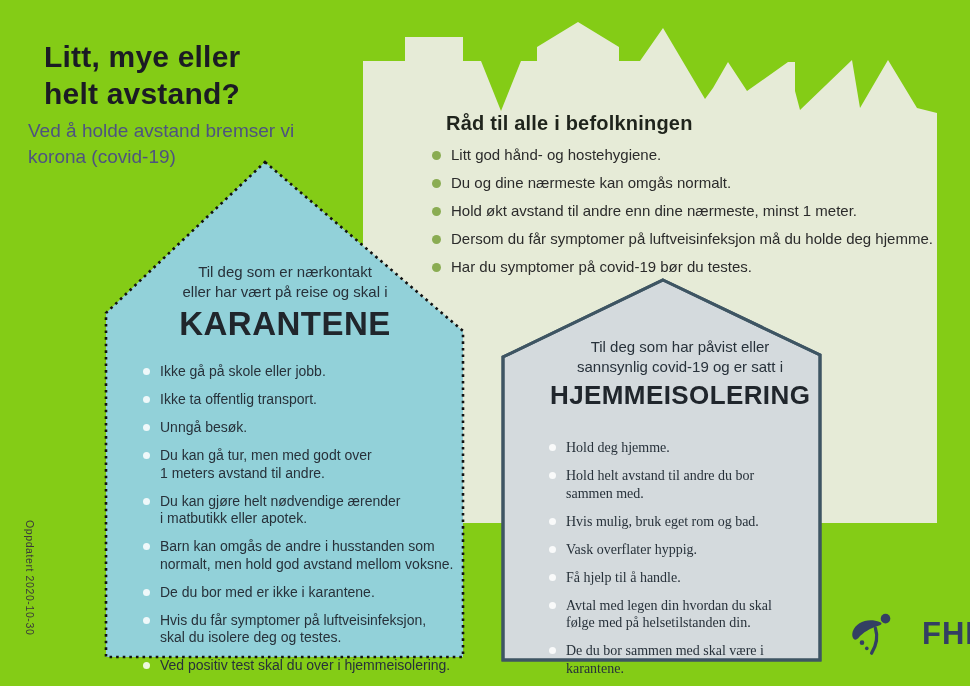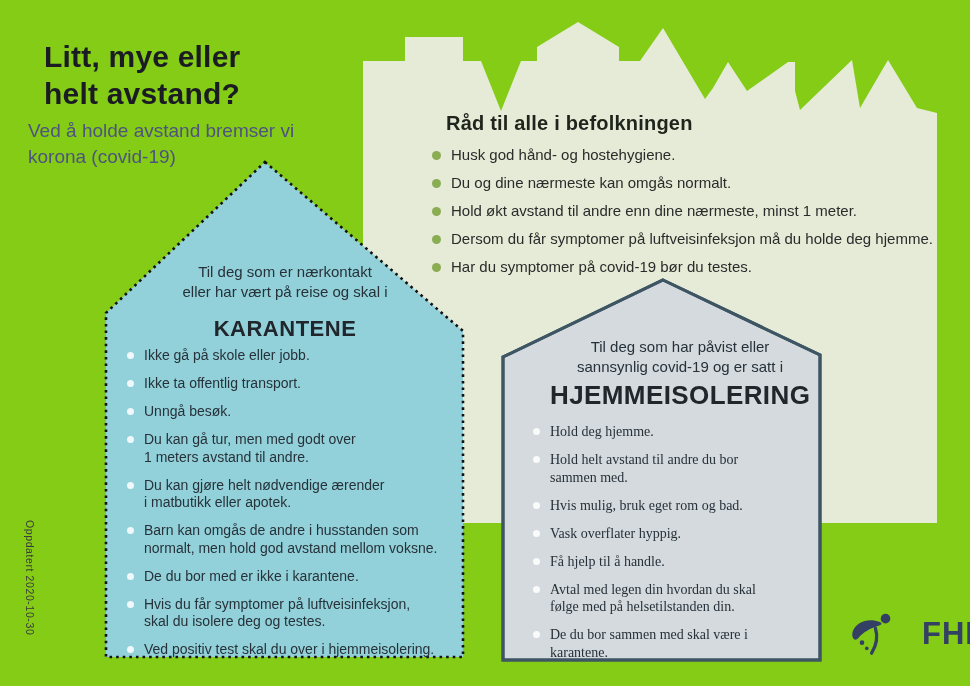--- a/index.html
+++ b/index.html
@@ -21,27 +21,27 @@
   .advice{left:432px;top:112px;width:510px;}
   .advice h2{margin:0 0 12px 14px;font-size:20px;font-weight:700;color:#1f241c;letter-spacing:.2px;}
   .advice ul{list-style:none;margin:0;padding:0;font-size:15px;line-height:16px;}
   .advice li{position:relative;padding-left:19px;margin-bottom:12px;white-space:pre-line;color:#2b2b2b;}
   .advice li::before{content:"";position:absolute;left:0;top:4px;width:9px;height:9px;border-radius:50%;background:var(--advice-bullet,#8aac52);}
 
   
   .house-svg{position:absolute;left:0;top:0;}
   .house-content{position:absolute;left:0;top:0;width:100%;height:100%;}
   .house-intro{font-size:15px;line-height:20px;color:#27313a;}
-  .house-list{list-style:none;margin:0;padding:0;font-size:14px;line-height:17.5px;color:#27313a;}
+  .house-list{list-style:none;margin:16px;padding:0;font-size:14px;line-height:17.5px;color:#27313a;}
   .house-list li{position:relative;padding-left:18px;margin-bottom:10.5px;white-space:pre-line;}
   .house-list li::before{content:"";position:absolute;left:1px;top:5px;width:7px;height:7px;border-radius:50%;background:rgba(255,255,255,.85);}
 
   .karantene{left:100px;top:156px;width:370px;height:507px;}
   .karantene .intro-block{position:absolute;top:106px;left:0;width:100%;text-align:center;}
-  .karantene .house-heading{font-size:22px;font-weight:700;letter-spacing:.5px;color:#20262c;margin-top:14px;}
+  .karantene .house-heading{font-size:33px;font-weight:700;letter-spacing:.5px;color:#20262c;margin-top:3px;}
   .karantene .house-list{position:absolute;left:26px;top:191px;width:332px;}
 
   .isolering{left:500px;top:277px;width:325px;height:389px;}
   .isolering .intro-block{position:absolute;top:60px;left:50px;width:260px;text-align:center;}
   .isolering .house-heading{font-size:26px;font-weight:700;letter-spacing:.4px;color:#20262c;margin-top:3px;}
   .isolering .house-list{position:absolute;left:32px;top:146px;width:275px;font-family:Liberation Serif, serif;}
 
   
   .logo{left:850px;top:610px;display:flex;align-items:center;gap:24px;justify-content:space-between;}
   .logo-text{font-size:31px;font-weight:700;letter-spacing:1px;color:#333f63;}
@@ -62,21 +62,21 @@
   <div class="abs subtitle">
     <div>Ved å holde avstand bremser vi</div>
     <div>korona (covid-19)</div>
   </div>
 
   <div class="abs updated">Oppdatert 2020-10-30</div>
 
   <div class="abs advice" style="--advice-bullet: #8aac52;">
     <h2>Råd til alle i befolkningen</h2>
     <ul>
-        <li>Husk god hånd- og hostehygiene.</li>
+        <li>Litt god hånd- og hostehygiene.</li>
         <li>Du og dine nærmeste kan omgås normalt.</li>
         <li>Hold økt avstand til andre enn dine nærmeste, minst 1 meter.</li>
         <li>Dersom du får symptomer på luftveisinfeksjon må du holde deg hjemme.</li>
         <li>Har du symptomer på covid-19 bør du testes.</li>
       </ul>
   </div>
 
   <div class="abs karantene">
     <svg class="house-svg" width="370" height="507" viewBox="0 0 370 507">
       <polygon points="165,6 363,175 363,501 6,501 6,157" stroke="#121212" stroke-width="2.6" stroke-dasharray="2.6 4" fill="#92d1d9"></polygon>

